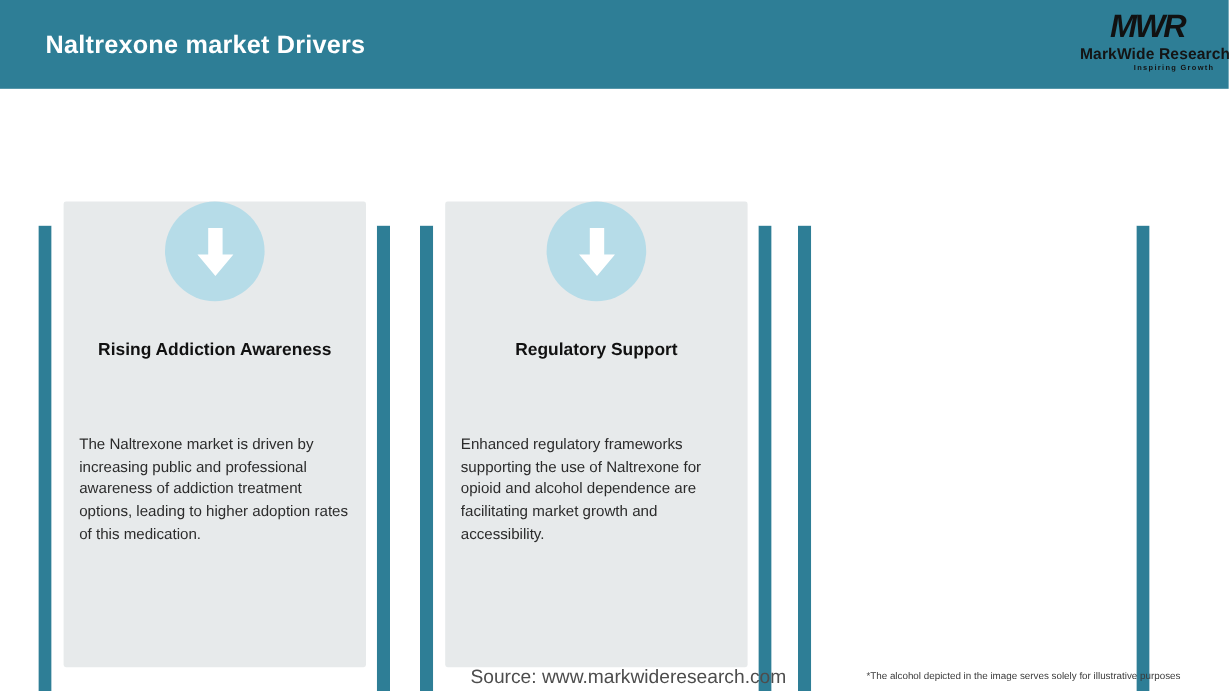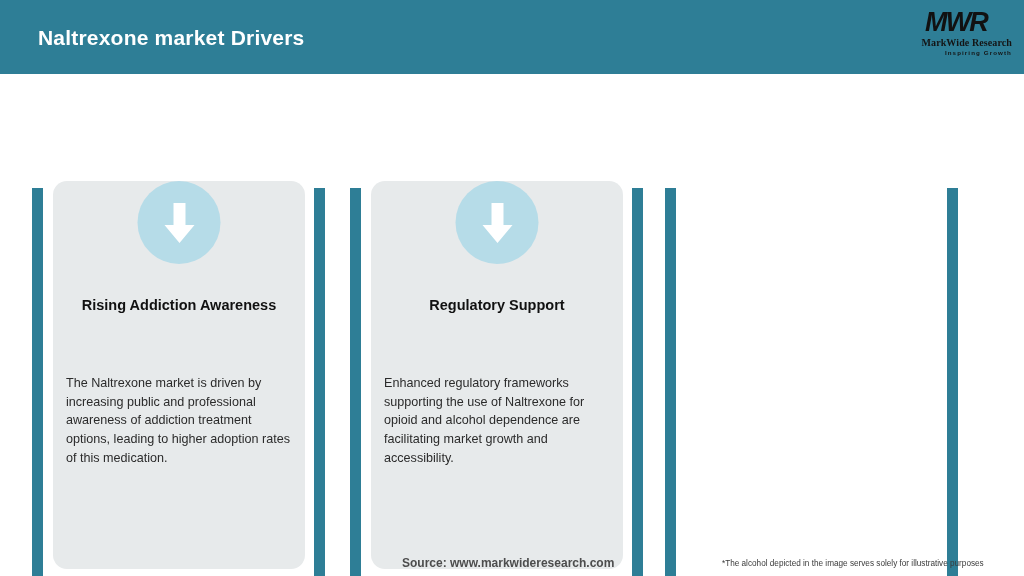--- a/index.html
+++ b/index.html
@@ -45,27 +45,26 @@
     height: 58px;
     text-align: right;
   }
   .logo-mark {
     display: block;
     margin: 0 auto;
     height: 28px;
   }
   .logo-name {
     display: block;
-    font-size: 10px;
+    font-size: 13px;
     font-weight: bold;
     color: #141414;
     letter-spacing: 0.1px;
     margin-top: 1px;
     white-space: nowrap;
-    font-family: Liberation Serif, serif;
   }
   .logo-tag {
     display: block;
     font-size: 6.2px;
     font-weight: bold;
     color: #141414;
     letter-spacing: 1.1px;
     margin-top: 1px;
     white-space: nowrap;
   }
@@ -100,25 +99,25 @@
     border-right: 11px solid #2e7e96;
     border-bottom: 11px solid #2e7e96;
     border-radius: 0 0 6px 6px;
     box-sizing: border-box;
   }
 
   
   .panel {
     position: absolute;
     left: 21px;
-    top: 38px;
+    top: 25px;
     width: 252px;
     height: 388px;
     background: #e7eaeb;
-    border-radius: 14px;
+    border-radius: 2px;
     box-sizing: border-box;
     padding: 0 13px;
   }
 
   
   .badge {
     position: absolute;
     top: 0;
     left: 50%;
     transform: translateX(-50%);
@@ -151,24 +150,24 @@
     top: 193px;
     font-size: 12.6px;
     color: #2b2b2b;
     line-height: 1.48;
     text-align: left;
   }
 
   
   .footer-source {
     position: absolute;
-    left: 402px;
+    left: 392px;
     top: 556px;
-    font-size: 12px;
-    font-weight: bold;
+    font-size: 16px;
+    font-weight: normal;
     color: #4d4d4d;
     white-space: nowrap;
   }
   .footer-note {
     position: absolute;
     left: 722px;
     top: 559px;
     font-size: 8.2px;
     color: #3a3a3a;
     white-space: nowrap;

